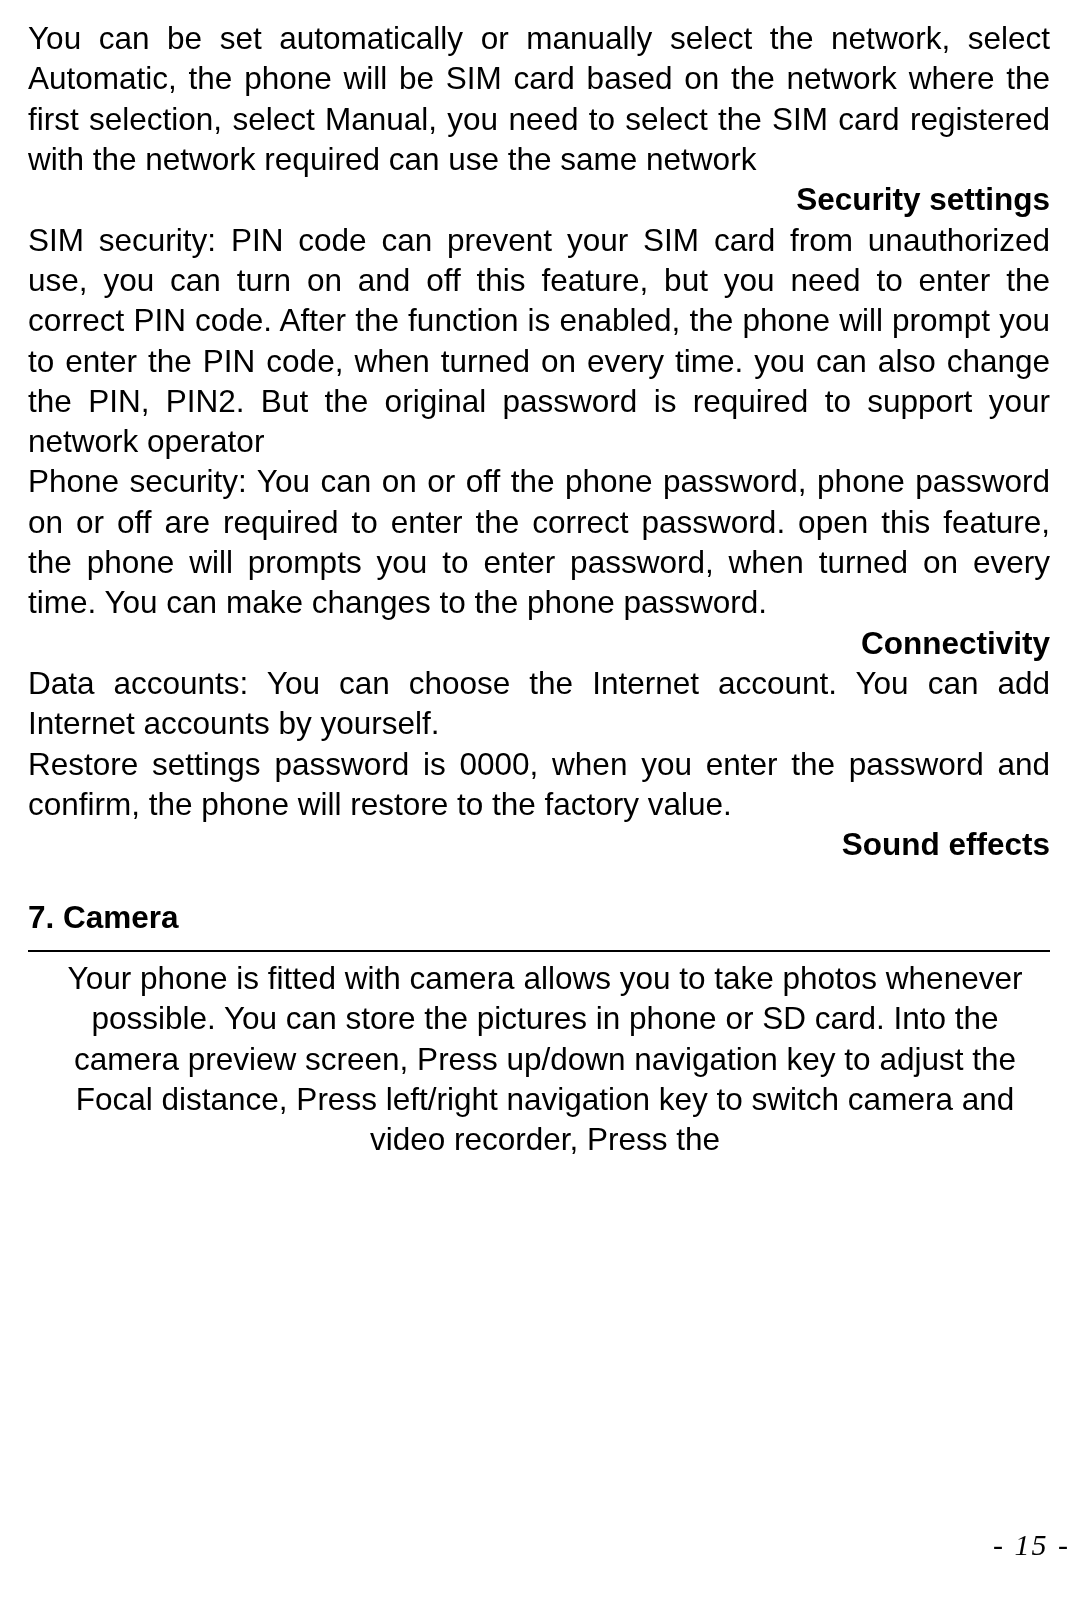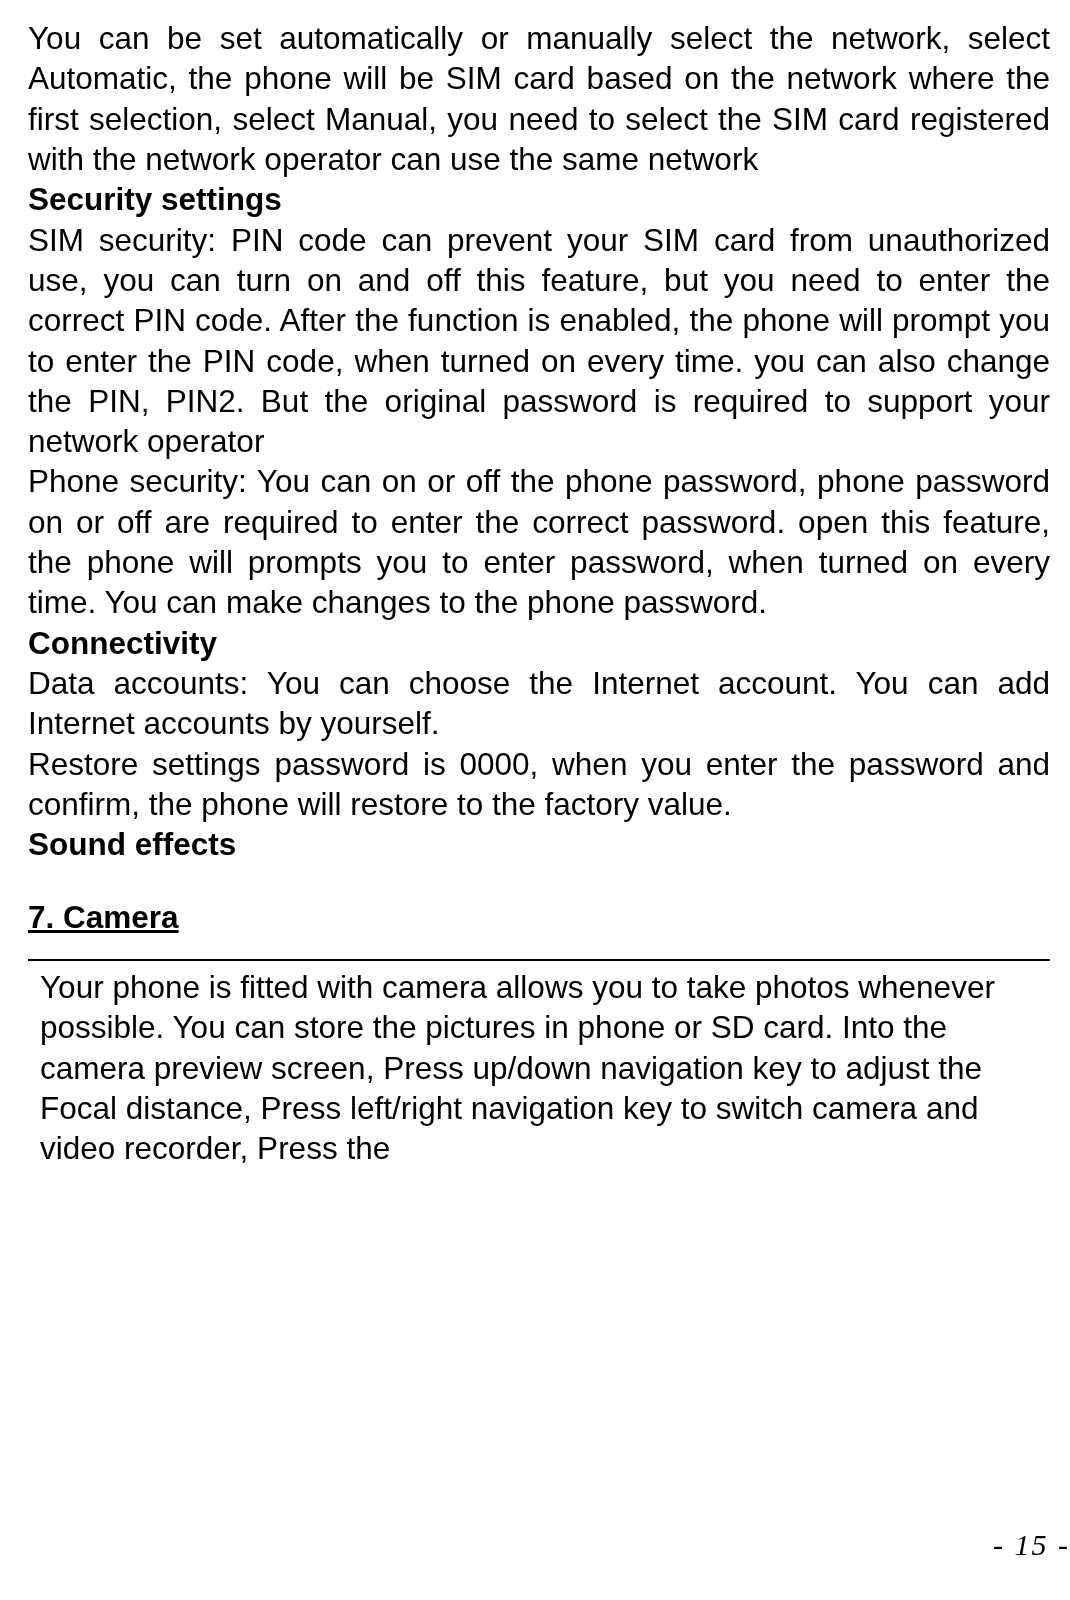--- a/index.html
+++ b/index.html
@@ -19,52 +19,51 @@
     .content {
       font-size: 31.5px;
       line-height: 1.28;
     }
     .para-justify {
       text-align: justify;
       text-align-last: left;
     }
     .heading-bold {
       font-weight: bold;
-      text-align: left;
+      text-align: right;
     }
     .section-heading {
       font-weight: bold;
       font-size: 31.5px;
       margin-top: 32px;
-      padding-bottom: 22px;
+      padding-bottom: 13px;
       border-bottom: 2px solid #000;
-      text-decoration: underline;
     }
     .section-para {
-      text-align: left;
+      text-align: center;
       margin-top: 6px;
       margin-left: 12px;
     }
     .page-number {
       position: absolute;
       bottom: 38px;
       left: 0;
       width: 100%;
       text-align: right;
       font-style: italic;
       font-family: "Times New Roman", Times, serif;
       font-size: 30px;
       letter-spacing: 2px;
     }
   </style>
 </head>
 <body>
 
 <div class="content">
-  <div class="para-justify">You can be set automatically or manually select the network, select Automatic, the phone will be SIM card based on the network where the first selection, select Manual, you need to select the SIM card registered with the network operator can use the same network</div>
+  <div class="para-justify">You can be set automatically or manually select the network, select Automatic, the phone will be SIM card based on the network where the first selection, select Manual, you need to select the SIM card registered with the network required can use the same network</div>
   <div class="heading-bold">Security settings</div>
   <div class="para-justify">SIM security: PIN code can prevent your SIM card from unauthorized use, you can turn on and off this feature, but you need to enter the correct PIN code. After the function is enabled, the phone will prompt you to enter the PIN code, when turned on every time. you can also change the PIN, PIN2. But the original password is required to support your network operator</div>
   <div class="para-justify">Phone security: You can on or off the phone password, phone password on or off are required to enter the correct password. open this feature, the phone will prompts you to enter password, when turned on every time. You can make changes to the phone password.</div>
   <div class="heading-bold">Connectivity</div>
   <div class="para-justify">Data accounts: You can choose the Internet account. You can add Internet accounts by yourself.</div>
   <div class="para-justify">Restore settings password is 0000, when you enter the password and confirm, the phone will restore to the factory value.</div>
   <div class="heading-bold">Sound effects</div>
   <div class="section-heading">7. Camera</div>
   <div class="section-para">Your phone is fitted with camera allows you to take photos whenever possible. You can store the pictures in phone or SD card. Into the camera preview screen, Press up/down navigation key to adjust the Focal distance, Press left/right navigation key to switch camera and video recorder, Press the</div>
 </div>

